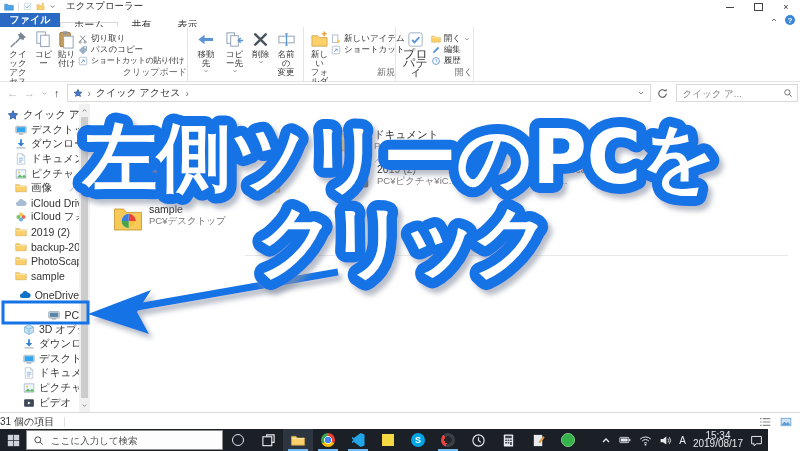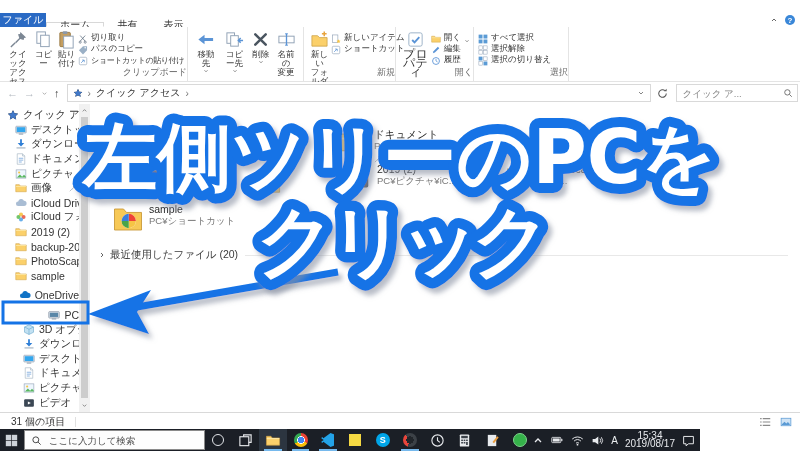--- a/index.html
+++ b/index.html
@@ -11,34 +11,34 @@
   .titlebar{position:absolute;top:0;left:0;width:800px;height:13px;display:flex;align-items:center;background:#fff;}
   .qat{display:flex;align-items:center;gap:4px;padding-left:4px;}
   .qat .sep{width:1px;height:9px;background:#e0e0e0;}
   .win-title{margin-left:10px;font-size:9.5px;color:#333;}
   .win-controls{position:absolute;right:0;top:0;display:flex;height:14px;}
   .wc{width:28px;display:flex;align-items:center;justify-content:center;color:#333;font-size:9px;}
   .wc .minline{width:8px;height:1px;background:#444;display:block;}
   .wc .maxbox{width:7px;height:6px;border:1px solid #444;display:block;}
   
   .tabrow{position:absolute;top:13px;left:0;width:800px;height:14px;display:flex;background:#fff;font-size:10px;}
-  .tab-file{width:46px;background:#2a6ac4;color:#fff;display:flex;align-items:center;justify-content:center;}
+  .tab-file{width:60px;background:#2a6ac4;color:#fff;display:flex;align-items:center;justify-content:center;font-weight:bold;}
   .tab{padding:0 13px;display:flex;align-items:center;color:#333;margin-top:9px;}
   .tab.active{border:1px solid #d8d8d8;border-bottom:1px solid #fff;background:#fff;}
   .tab-right{position:absolute;right:5px;top:0;height:14px;display:flex;align-items:center;gap:7px;}
   .helpdot{width:10px;height:10px;border-radius:50%;background:#3a87d8;color:#fff;font-size:8px;font-weight:bold;
            display:flex;align-items:center;justify-content:center;}
   
   .ribbon{position:absolute;top:27px;left:0;width:800px;height:54px;background:#fff;border-bottom:1px solid #e4e4e4;display:flex;}
   .rgroup{position:relative;height:54px;border-right:1px solid #e4e4e4;display:flex;align-items:flex-start;padding:2px 3px 0 4px;box-sizing:border-box;}
   .glabel{position:absolute;bottom:2px;left:0;right:0;text-align:right;font-size:9px;color:#6a6a6a;}
   .bigbtn{display:flex;flex-direction:column;align-items:center;text-align:center;font-size:8.5px;line-height:9px;color:#333;padding:1px 2px;}
   .bigbtn .bico{width:19px;height:19px;margin-bottom:1px;}
   .smallcol{display:flex;flex-direction:column;padding-top:4px;}
-  .srow{display:flex;align-items:flex-end;gap:3px;font-size:8.5px;color:#333;white-space:nowrap;height:11px;}
+  .srow{display:flex;align-items:center;gap:3px;font-size:8.5px;color:#333;white-space:nowrap;height:11px;}
   .srow .sico{width:10px;height:10px;flex:none;}
   .tinychev{color:#555;}
   
   .addr{position:absolute;top:82px;left:0;width:800px;height:22px;display:flex;align-items:center;font-size:10px;color:#444;background:#fff;}
   .navg{display:flex;align-items:center;gap:6px;padding-left:7px;font-size:11px;}
   .dis{color:#b2b8bf;}
   .crumbbox{margin-left:7px;width:584px;height:18px;border:1px solid #d9d9d9;display:flex;align-items:center;gap:5px;padding:0 5px;box-sizing:border-box;}
   .crumbbox .flexfill{flex:1;}
   .searchbox{margin-left:8px;width:122px;height:18px;border:1px solid #d9d9d9;display:flex;align-items:center;box-sizing:border-box;padding:0 4px;}
   .searchbox input{border:none;outline:none;flex:1;min-width:0;font-size:9.5px;font-family:inherit;color:#333;background:transparent;}
@@ -57,25 +57,25 @@
   .sscroll .sa{position:absolute;left:2px;width:7px;height:7px;color:#707070;}
   .main{position:absolute;left:95px;top:104px;width:705px;height:308px;background:#fff;}
   .h1{position:absolute;left:3px;top:4px;display:flex;align-items:center;gap:4px;font-size:10.5px;color:#3a3a3a;}
   .tile{position:absolute;}
   .tname{font-size:10.5px;color:#1e1e1e;line-height:12px;}
   .tpath{font-size:9.5px;color:#767676;line-height:12px;}
   .h2{position:absolute;left:3px;top:144px;display:flex;align-items:center;gap:4px;font-size:10.5px;color:#3a3a3a;}
   .rule{position:absolute;left:150px;right:12px;top:151px;height:1px;background:#e8e8e8;}
   
   .status{position:absolute;top:412px;left:0;width:800px;height:17px;border-top:1px solid #d9d9d9;background:#fff;display:flex;align-items:center;font-size:10px;color:#333;}
-  .status .cnt{padding-left:11px;}
+  .status .cnt{padding-left:0;}
   .status .vdiv{width:1px;height:10px;background:#e0e0e0;margin-left:10px;}
   .viewicons{margin-left:auto;display:flex;gap:9px;padding-right:8px;}
   
-  .task{position:absolute;top:429px;left:0;width:700px;height:22px;background:#1b1f26;display:flex;align-items:center;justify-content:space-between;}
+  .task{position:absolute;top:429px;left:0;width:768px;height:22px;background:#1b1f26;display:flex;align-items:center;justify-content:space-between;}
   .start{width:26px;height:100%;display:flex;align-items:center;justify-content:center;}
   .tsearch{width:197px;height:20px;background:#fdfdfd;border:1px solid #8a8a8a;box-sizing:border-box;display:flex;align-items:center;gap:5px;padding:0 6px;color:#555;}
   .tsearch input{border:none;outline:none;background:transparent;font-size:9.5px;font-family:inherit;flex:1;min-width:0;color:#333;}
   .tsearch input::placeholder{color:#4f4f4f;}
   .tico{width:30px;height:100%;display:flex;align-items:center;justify-content:center;position:relative;}
   .tico.run::after{content:'';position:absolute;left:5px;right:5px;bottom:0;height:2px;background:#76b9ed;}
   .tico.activeapp{background:#2c3540;}
   .chrome{width:14px;height:14px;border-radius:50%;
     background:radial-gradient(circle,#4285f4 0 30%,#fff 31% 38%,rgba(0,0,0,0) 39%),
                conic-gradient(#ea4335 0 33%,#fbbc05 0 66%,#34a853 0 100%);}
@@ -316,20 +316,47 @@
         <path d="M11 5.5a4 4 0 0 1 0 5M12.8 4a6.5 6.5 0 0 1 0 8" fill="none" stroke="#e8eaed" stroke-width="1.1"></path>
       </symbol>
   <symbol id="t-action" viewBox="0 0 16 16">
         <path d="M2 3h12v9H8l-3 2.5V12H2z" fill="none" stroke="#e8eaed" stroke-width="1.2"></path>
       </symbol>
 </defs>
 </svg>
 
 <div class="screen">
 
+  <div class="titlebar">
+    <div class="qat">
+      <svg class="ic" width="10" height="10">
+          <use href="#i-expfolder"></use>
+        </svg>
+      <span class="sep"></span>
+      <svg class="ic" width="9" height="9">
+          <use href="#r-props"></use>
+        </svg>
+      <svg class="ic" width="9" height="9">
+          <use href="#r-newfolder"></use>
+        </svg>
+      <svg class="ic" width="7" height="7" style="color:#555">
+          <use href="#s-chev"></use>
+        </svg>
+    </div>
+    <span class="win-title">エクスプローラー</span>
+    <div class="win-controls">
+      <span class="wc">
+          <span class="minline"></span>
+        </span>
+      <span class="wc">
+          <span class="maxbox"></span>
+        </span>
+      <span class="wc">×</span>
+    </div>
+  </div>
 
   <div class="tabrow">
     <div class="tab-file">ファイル</div>
     <div class="tab active">ホーム</div>
     <div class="tab">共有</div>
     <div class="tab">表示</div>
     <div class="tab-right">
       <svg class="ic" width="8" height="8" style="color:#555;transform:rotate(180deg)">
           <use href="#s-chev"></use>
         </svg>
@@ -476,43 +503,20 @@
         <div class="srow">
           <svg class="ic sico">
               <use href="#s-history"></use>
             </svg>
           <span>履歴</span>
         </div>
       </div>
       <div class="glabel">開く</div>
     </div>
 
-    <div class="rgroup" style="width:95px;border-right:1px solid #e4e4e4">
-      <div class="smallcol">
-        <div class="srow">
-          <svg class="ic sico">
-              <use href="#s-selall"></use>
-            </svg>
-          <span>すべて選択</span>
-        </div>
-        <div class="srow">
-          <svg class="ic sico">
-              <use href="#s-selnone"></use>
-            </svg>
-          <span>選択解除</span>
-        </div>
-        <div class="srow">
-          <svg class="ic sico">
-              <use href="#s-selinv"></use>
-            </svg>
-          <span>選択の切り替え</span>
-        </div>
-      </div>
-      <div class="glabel">選択</div>
-    </div>
   </div>
 
   <div class="addr">
     <div class="navg">
       <span class="dis">←</span>
       <span class="dis">→</span>
       <svg class="ic" width="7" height="7" style="color:#999">
           <use href="#s-chev"></use>
         </svg>
       <span style="color:#444">↑</span>
@@ -736,30 +740,24 @@
         <div class="tpath">PC¥...</div>
       </div>
     </div>
 
     <div class="tile" style="left:18px;top:99px;display:flex;gap:6px">
       <svg class="ic" width="30" height="30">
           <use href="#i-folderwheel"></use>
         </svg>
       <div>
         <div class="tname">sample</div>
-        <div class="tpath">PC¥ショートカット</div>
-      </div>
-    </div>
-
-    <div class="h2">
-      <svg class="ic" width="8" height="8" style="color:#555">
-          <use href="#s-chevr"></use>
-        </svg>
-      <span>最近使用したファイル (20)</span>
-    </div>
+        <div class="tpath">PC¥デスクトップ</div>
+      </div>
+    </div>
+
     <div class="rule"></div>
   </div>
 
   <div class="status">
     <span class="cnt">31 個の項目</span>
     <span class="vdiv"></span>
     <div class="viewicons">
       <svg class="ic" width="12" height="12">
           <use href="#s-viewlist"></use>
         </svg>

